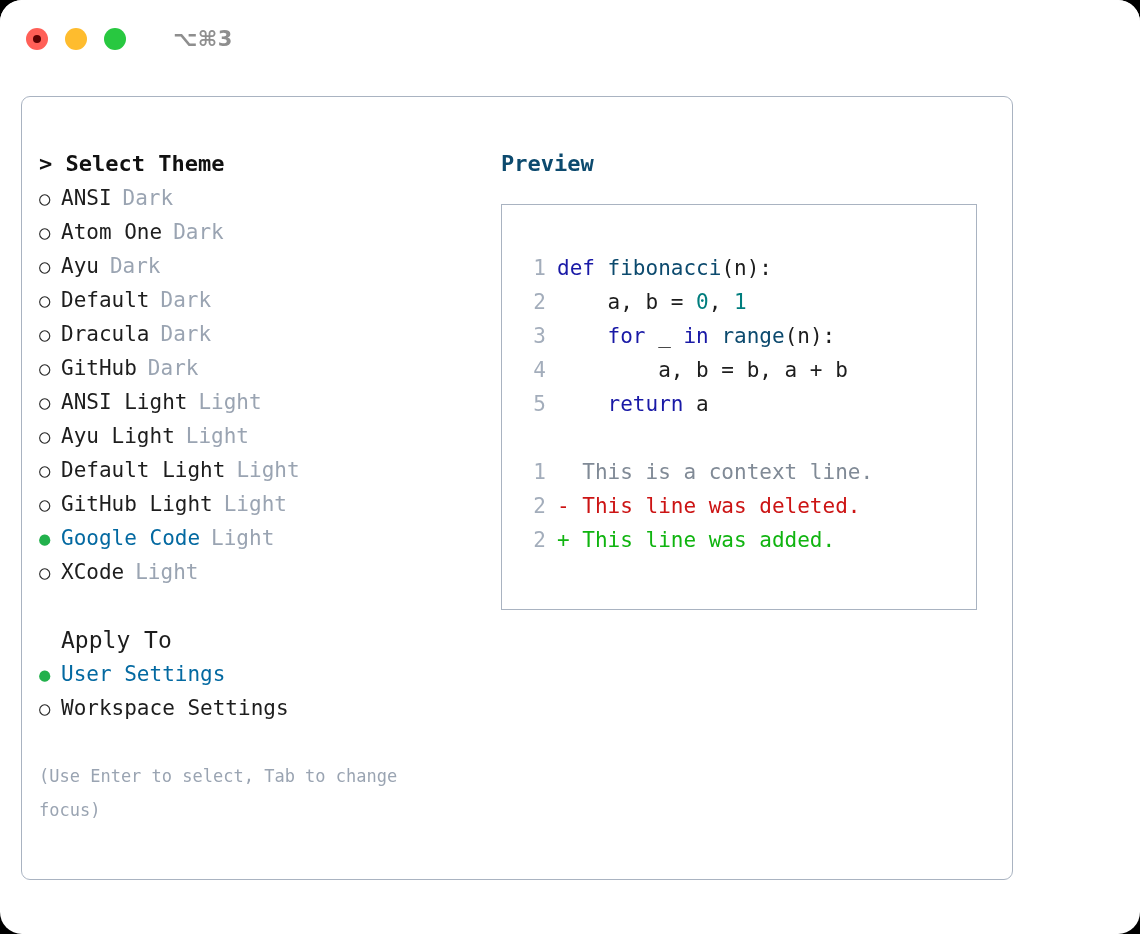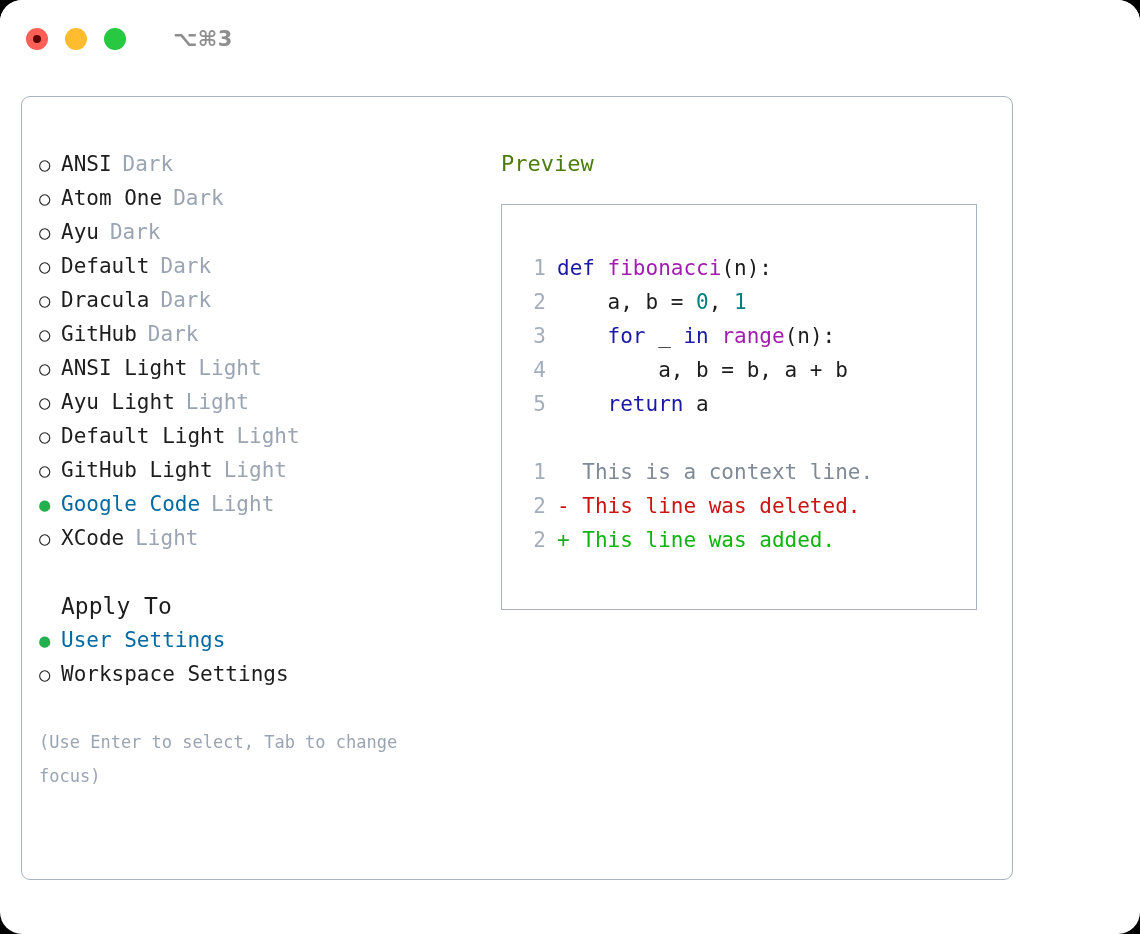--- a/index.html
+++ b/index.html
@@ -145,22 +145,22 @@
 
   
   .right-col {
     position: absolute;
     left: 479px;
     top: 50px;
     width: 490px;
   }
   .preview-head {
     font-size: 22px;
-    font-weight: normal;
-    color: #4d7c0f;
+    font-weight: bold;
+    color: #0c4a6e;
     line-height: 34px;
     margin-bottom: 23px;
   }
   .code-box {
     border: 1.6px solid #a9b3c1;
     box-sizing: border-box;
     width: 476px;
     height: 406px;
     background: #ffffff;
     padding: 46px 0 0 0;
@@ -175,21 +175,21 @@
   .lineno {
     width: 44px;
     flex: 0 0 44px;
     text-align: right;
     padding-right: 11px;
     color: #a3adbb;
   }
   .code-text { color: #1d1d1d; }
 
   .tok-kw    { color: #1919a6; }
-  .tok-fn    { color: #a21caf; }
+  .tok-fn    { color: #0c4a6e; }
   .tok-num   { color: #007d7d; }
   .tok-plain { color: #1d1d1d; }
 
   .diff-gap { height: 34px; }
   .diff-ctx { color: #808a96; }
   .diff-del { color: #cc1414; }
   .diff-add { color: #10b410; }
 </style>
 </head>
 <body>
@@ -203,20 +203,21 @@
       <span class="light green"></span>
     </div>
     <span class="shortcut">⌥⌘3</span>
   </div>
 
   <div class="panel">
     <div class="panel-inner">
 
       <div class="left-col">
 
+        <div class="section-head">&gt; Select Theme</div>
 
         <div class="opt-row">
           <span class="bullet">○</span>
           <span class="opt-name">ANSI</span>
           <span class="opt-cat">Dark</span>
         </div>
         <div class="opt-row">
           <span class="bullet">○</span>
           <span class="opt-name">Atom One</span>
           <span class="opt-cat">Dark</span>

